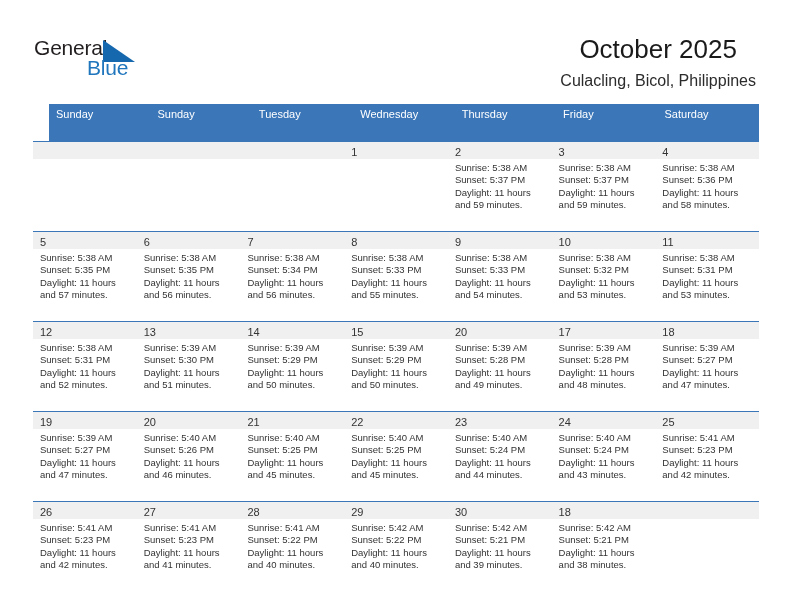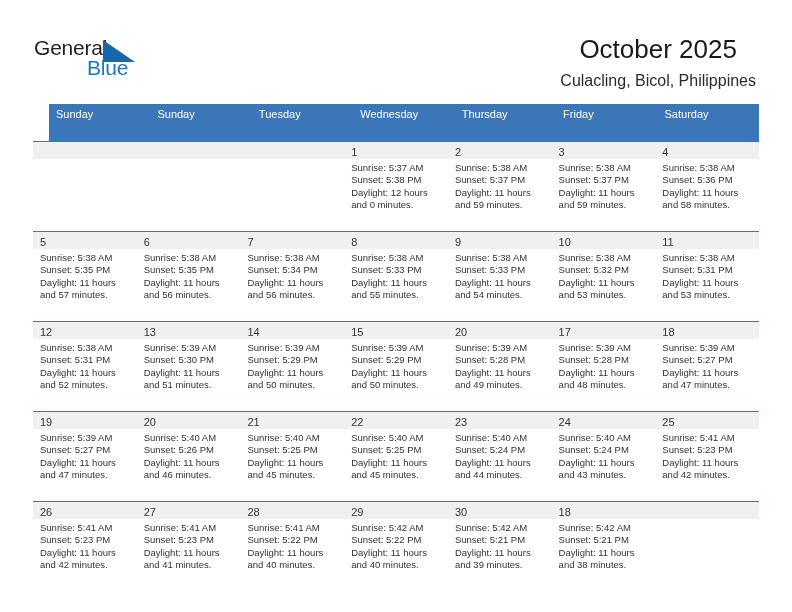--- a/index.html
+++ b/index.html
@@ -180,26 +180,20 @@
       <div class="day-cell empty">
         <div class="day-number-band"><span class="day-number"></span></div>
 
       </div>
       <div class="day-cell empty">
         <div class="day-number-band"><span class="day-number"></span></div>
 
       </div>
       <div class="day-cell">
         <div class="day-number-band"><span class="day-number">1</span></div>
-        <div class="day-info">
-          <div>Sunrise: 5:37 AM</div>
-          <div>Sunset: 5:38 PM</div>
-          <div>Daylight: 12 hours</div>
-          <div>and 0 minutes.</div>
-        </div>
       </div>
       <div class="day-cell">
         <div class="day-number-band"><span class="day-number">2</span></div>
         <div class="day-info">
           <div>Sunrise: 5:38 AM</div>
           <div>Sunset: 5:37 PM</div>
           <div>Daylight: 11 hours</div>
           <div>and 59 minutes.</div>
         </div>
       </div>

